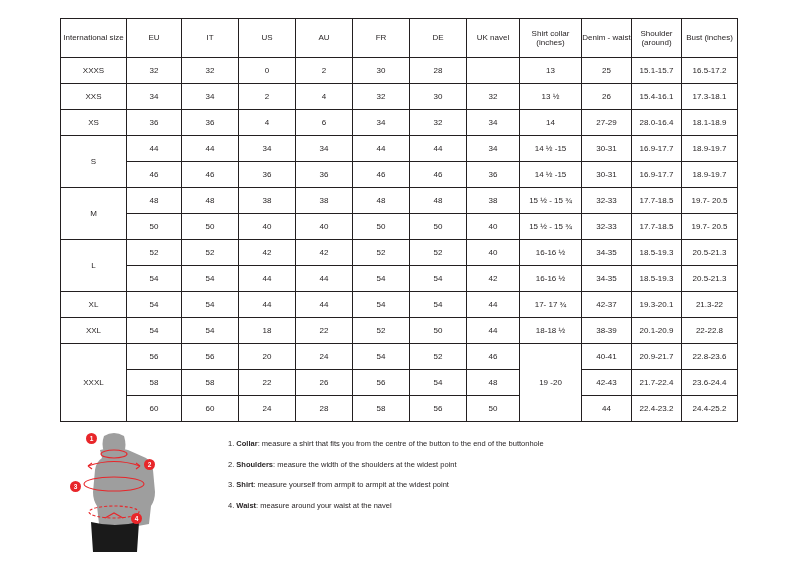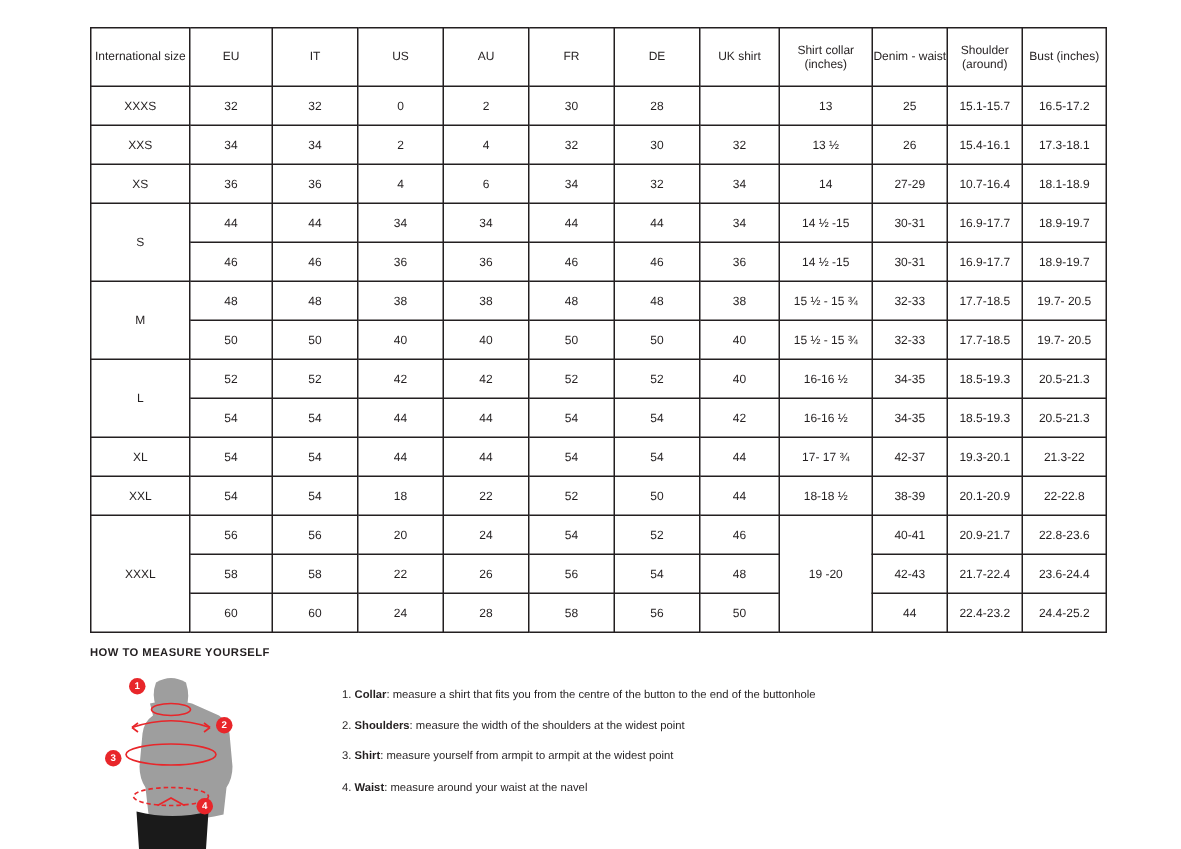--- a/index.html
+++ b/index.html
@@ -131,21 +131,21 @@
     </colgroup>
     <thead>
       <tr>
         <th>International size</th>
         <th>EU</th>
         <th>IT</th>
         <th>US</th>
         <th>AU</th>
         <th>FR</th>
         <th>DE</th>
-        <th>UK shirt</th>
+        <th>UK navel</th>
         <th>Shirt collar (inches)</th>
         <th>Denim - waist</th>
         <th>Shoulder (around)</th>
         <th>Bust (inches)</th>
       </tr>
     </thead>
     <tbody>
       <tr>
         <td class="label-cell">XXXS</td>
         <td>32</td>
@@ -178,21 +178,21 @@
         <td class="label-cell">XS</td>
         <td>36</td>
         <td>36</td>
         <td>4</td>
         <td>6</td>
         <td>34</td>
         <td>32</td>
         <td>34</td>
         <td>14</td>
         <td>27-29</td>
-        <td>10.7-16.4</td>
+        <td>28.0-16.4</td>
         <td>18.1-18.9</td>
       </tr>
       <tr>
         <td class="label-cell" rowspan="2">S</td>
         <td>44</td>
         <td>44</td>
         <td>34</td>
         <td>34</td>
         <td>44</td>
         <td>44</td>
@@ -332,21 +332,20 @@
         <td>56</td>
         <td>50</td>
         <td>44</td>
         <td>22.4-23.2</td>
         <td>24.4-25.2</td>
       </tr>
     </tbody>
   </table>
 
   <div class="measure-section">
-    <div class="measure-title">HOW TO MEASURE YOURSELF</div>
     <div class="measure-body">
 
       <div class="figure-wrap">
         <svg width="110" height="125" viewBox="0 0 110 125">
 
           <path d="M44 6 q10 -6 20 0 q3 10 0 16 q-10 5 -20 0 q-3 -8 0 -16 z" fill="#9e9e9e"></path>
 
           <path d="M40 20 q14 -4 28 0 l18 8 q6 4 7 12 l2 22 q0 8 -4 14 l-2 18 q-25 6 -50 0 l-2 -18 q-4 -6 -4 -14 l2 -22 q1 -8 7 -12 z" fill="#9e9e9e"></path>
 
           <path d="M31 92 q24 6 48 0 l-2 30 l-44 0 z" fill="#1a1a1a"></path>

